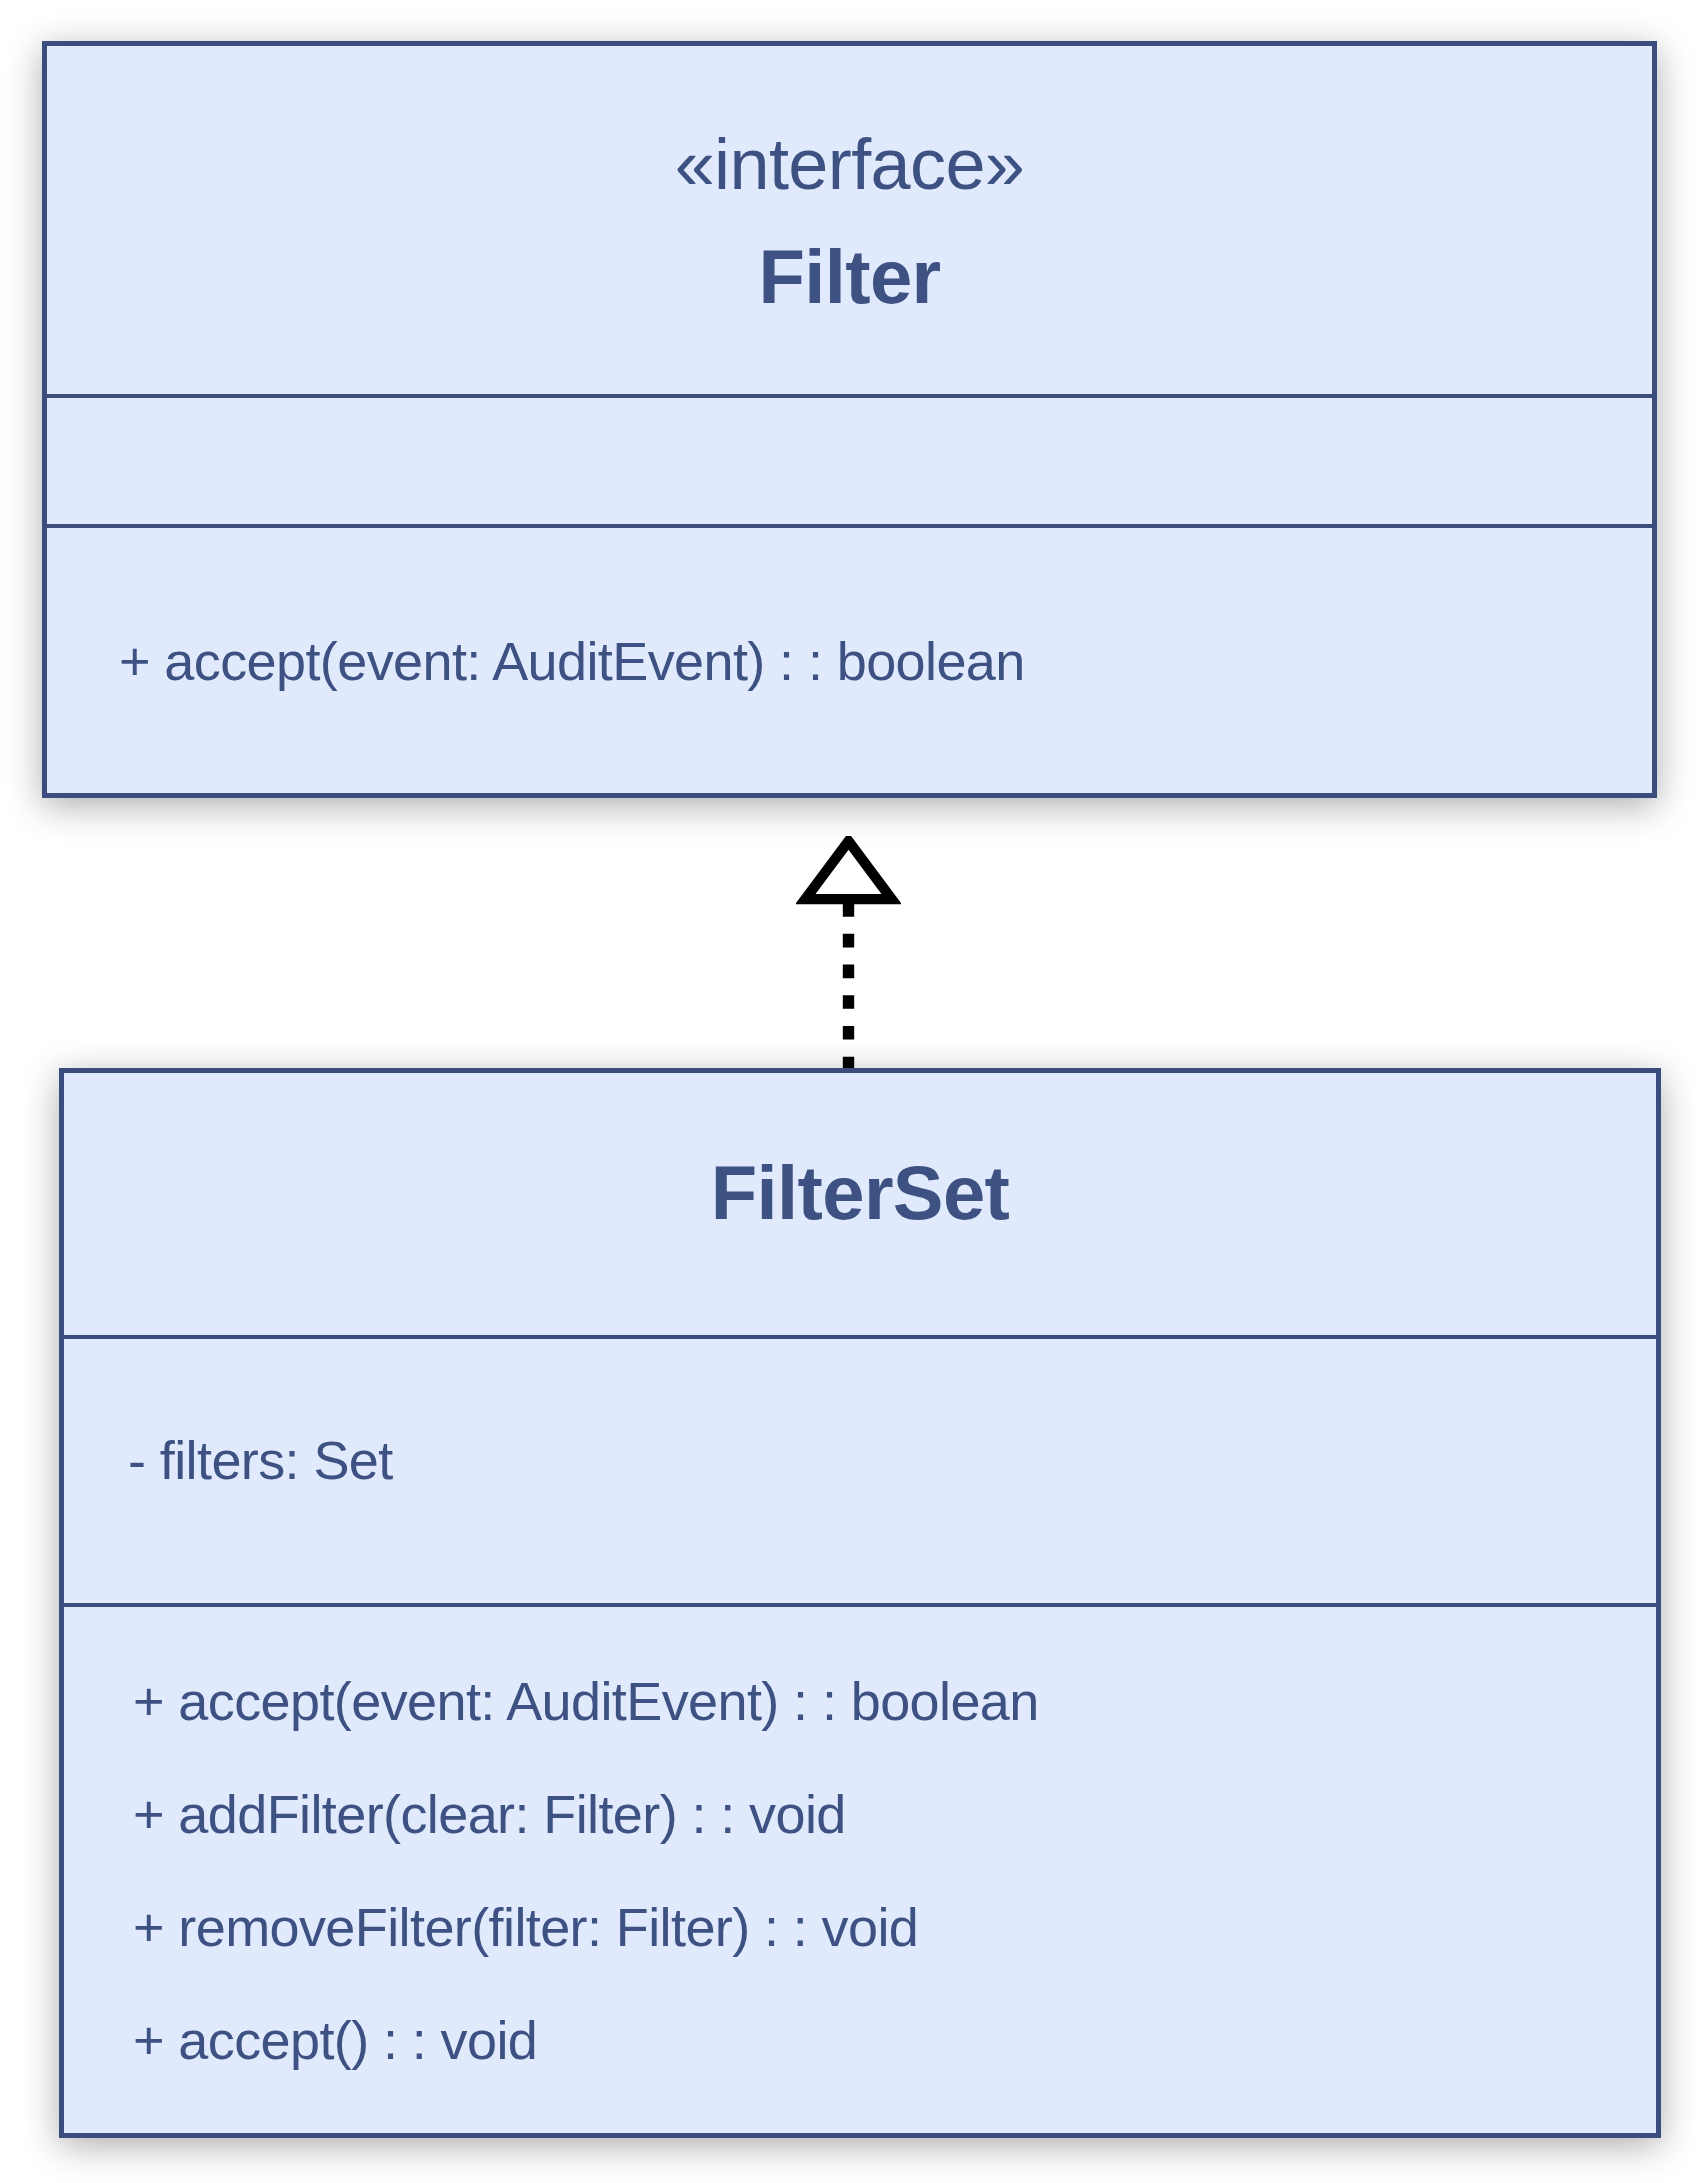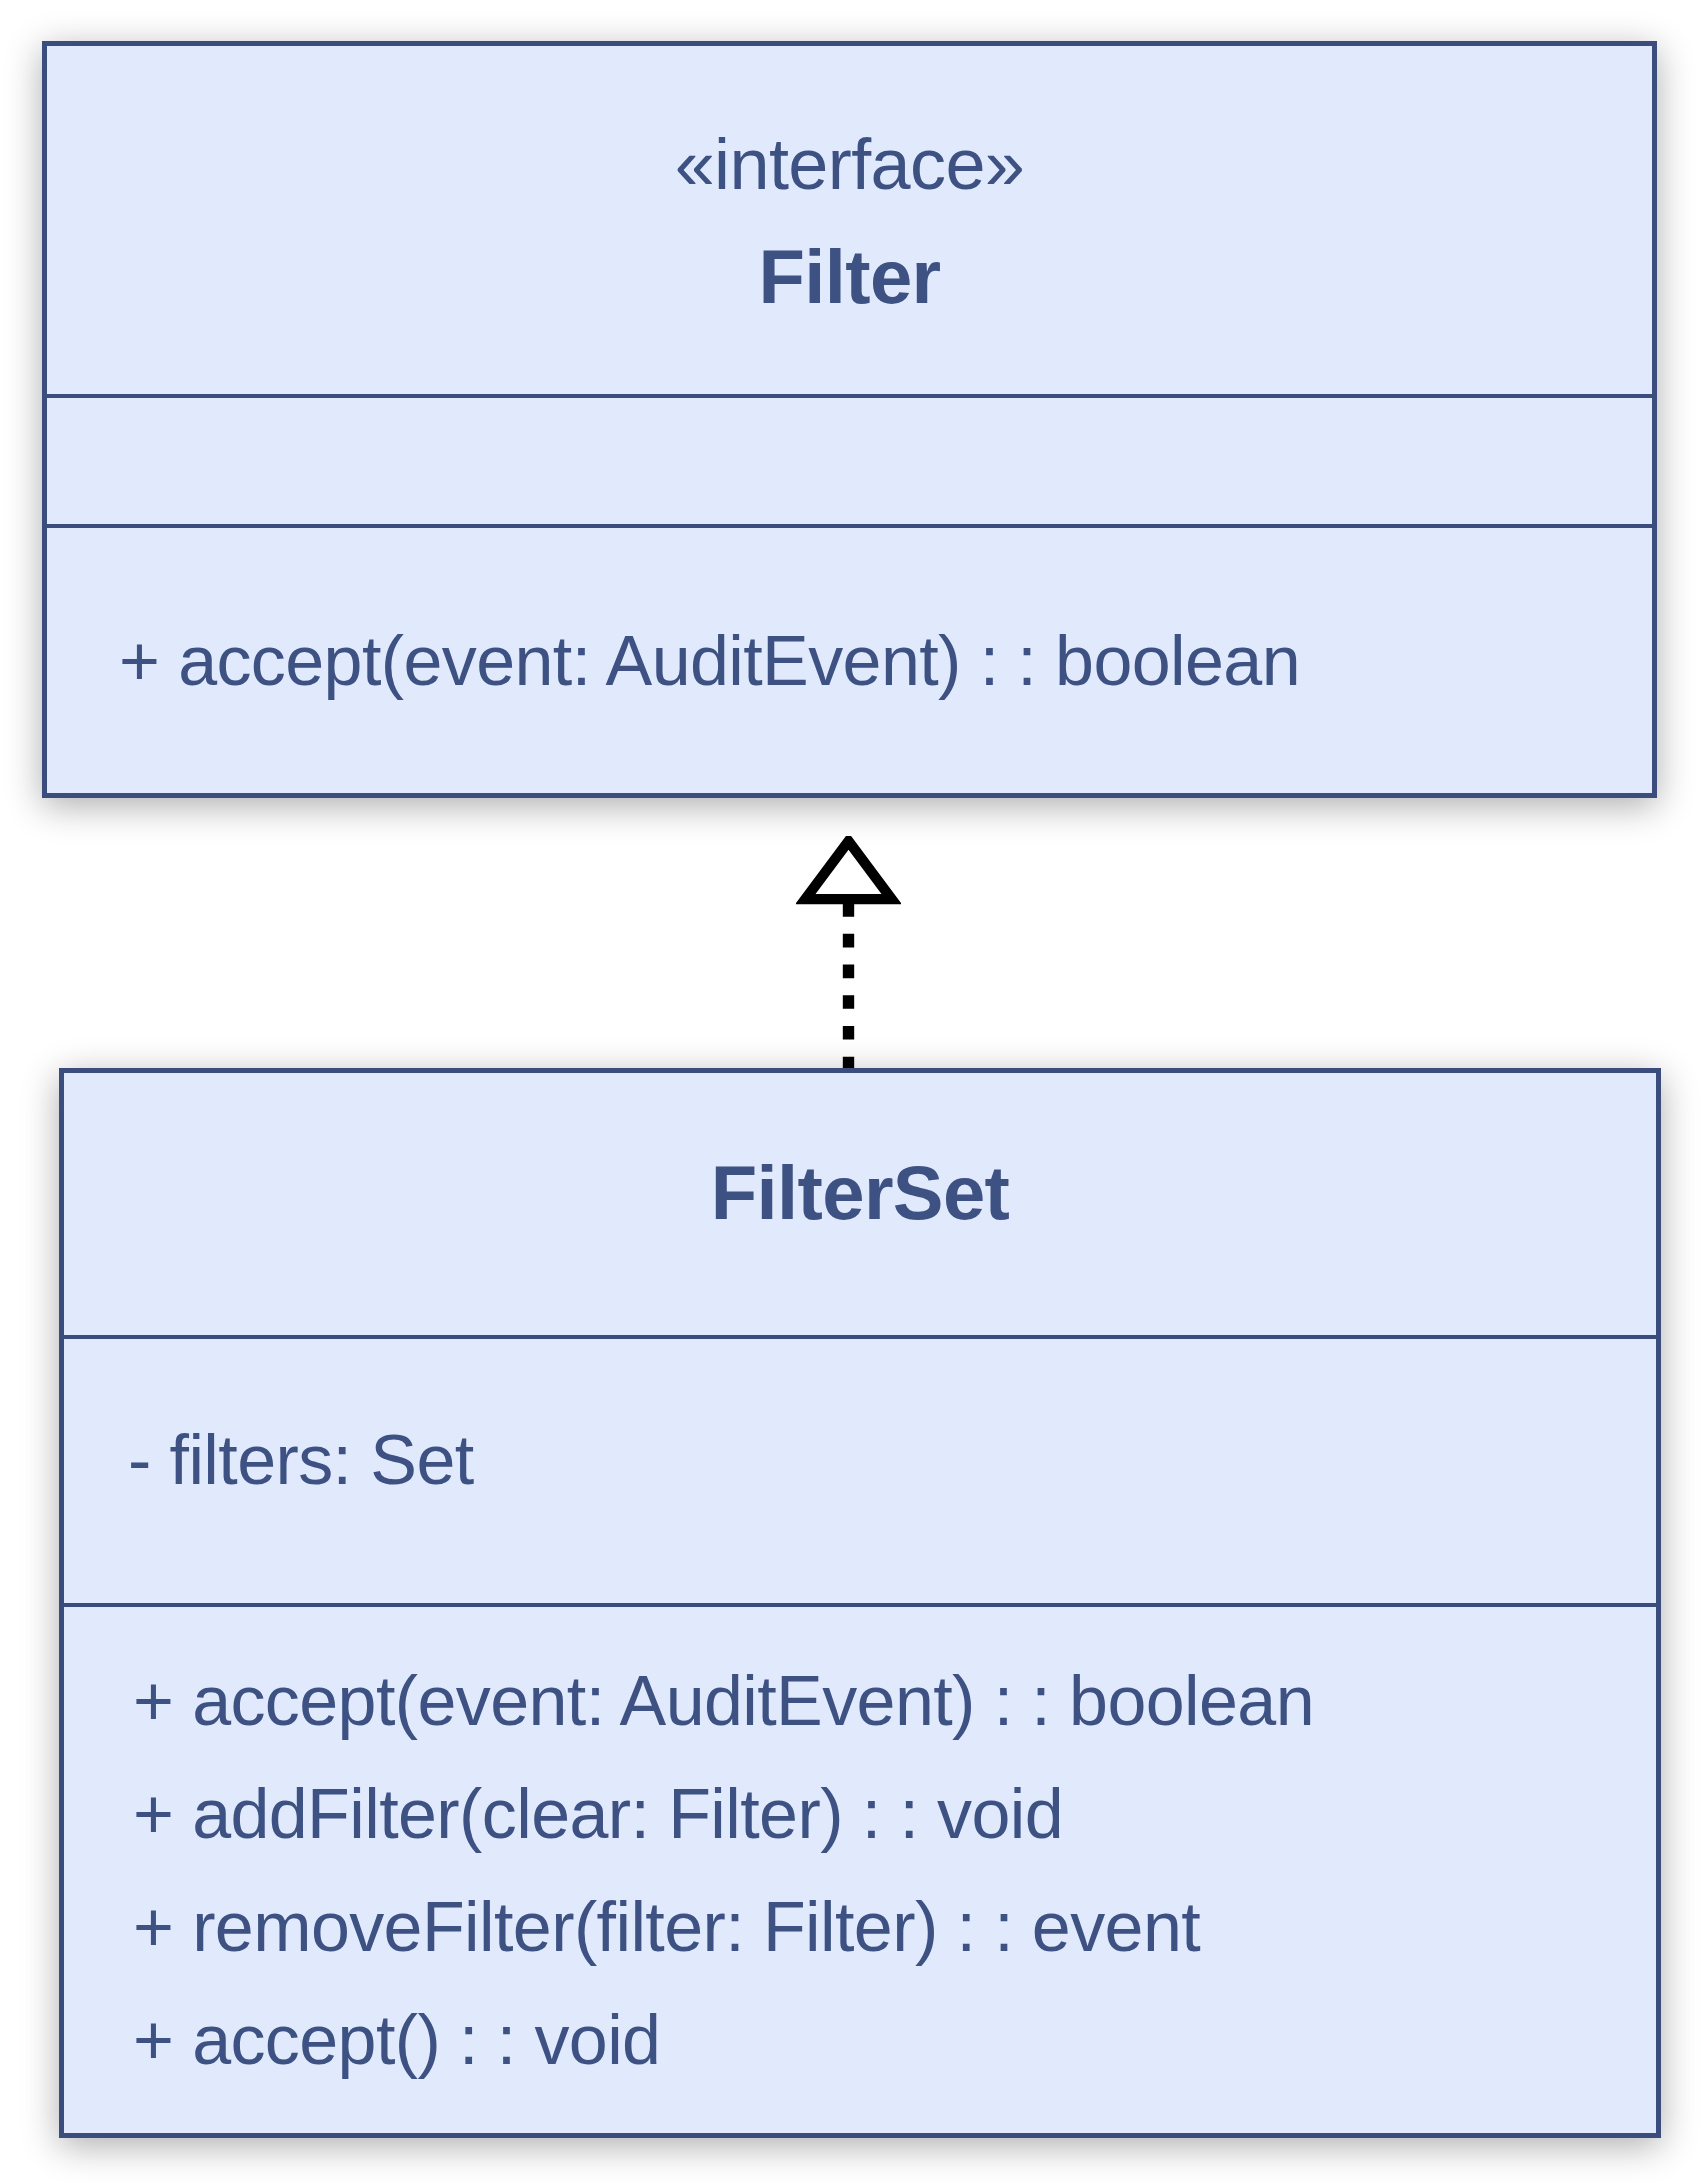--- a/index.html
+++ b/index.html
@@ -61,21 +61,21 @@
   }
   #class-box .methods {
     flex: 1;
     display: flex; flex-direction: column; justify-content: center;
     padding-left: 69px;
   }
 
   .member {
     height: 113px;
     display: flex; align-items: center;
-    font-size: 70px; letter-spacing: -0.6px;
+    font-size: 54px; letter-spacing: -0.6px;
     white-space: pre;
   }
 
   
   #realization-arrow {
     position: absolute;
     left: 796px; top: 836px;
     width: 105px; height: 232px;
   }
 </style>
@@ -103,19 +103,19 @@
   <div class="uml-box" id="class-box">
     <div class="compartment head">
       <span>FilterSet</span>
     </div>
     <div class="compartment attrs">
       <div class="member">- filters: Set</div>
     </div>
     <div class="compartment methods">
       <div class="member">+ accept(event: AuditEvent) : : boolean</div>
       <div class="member">+ addFilter(clear: Filter) : : void</div>
-      <div class="member">+ removeFilter(filter: Filter) : : event</div>
+      <div class="member">+ removeFilter(filter: Filter) : : void</div>
       <div class="member">+ accept() : : void</div>
     </div>
   </div>
 
 </div>
 
 
 </body></html>

